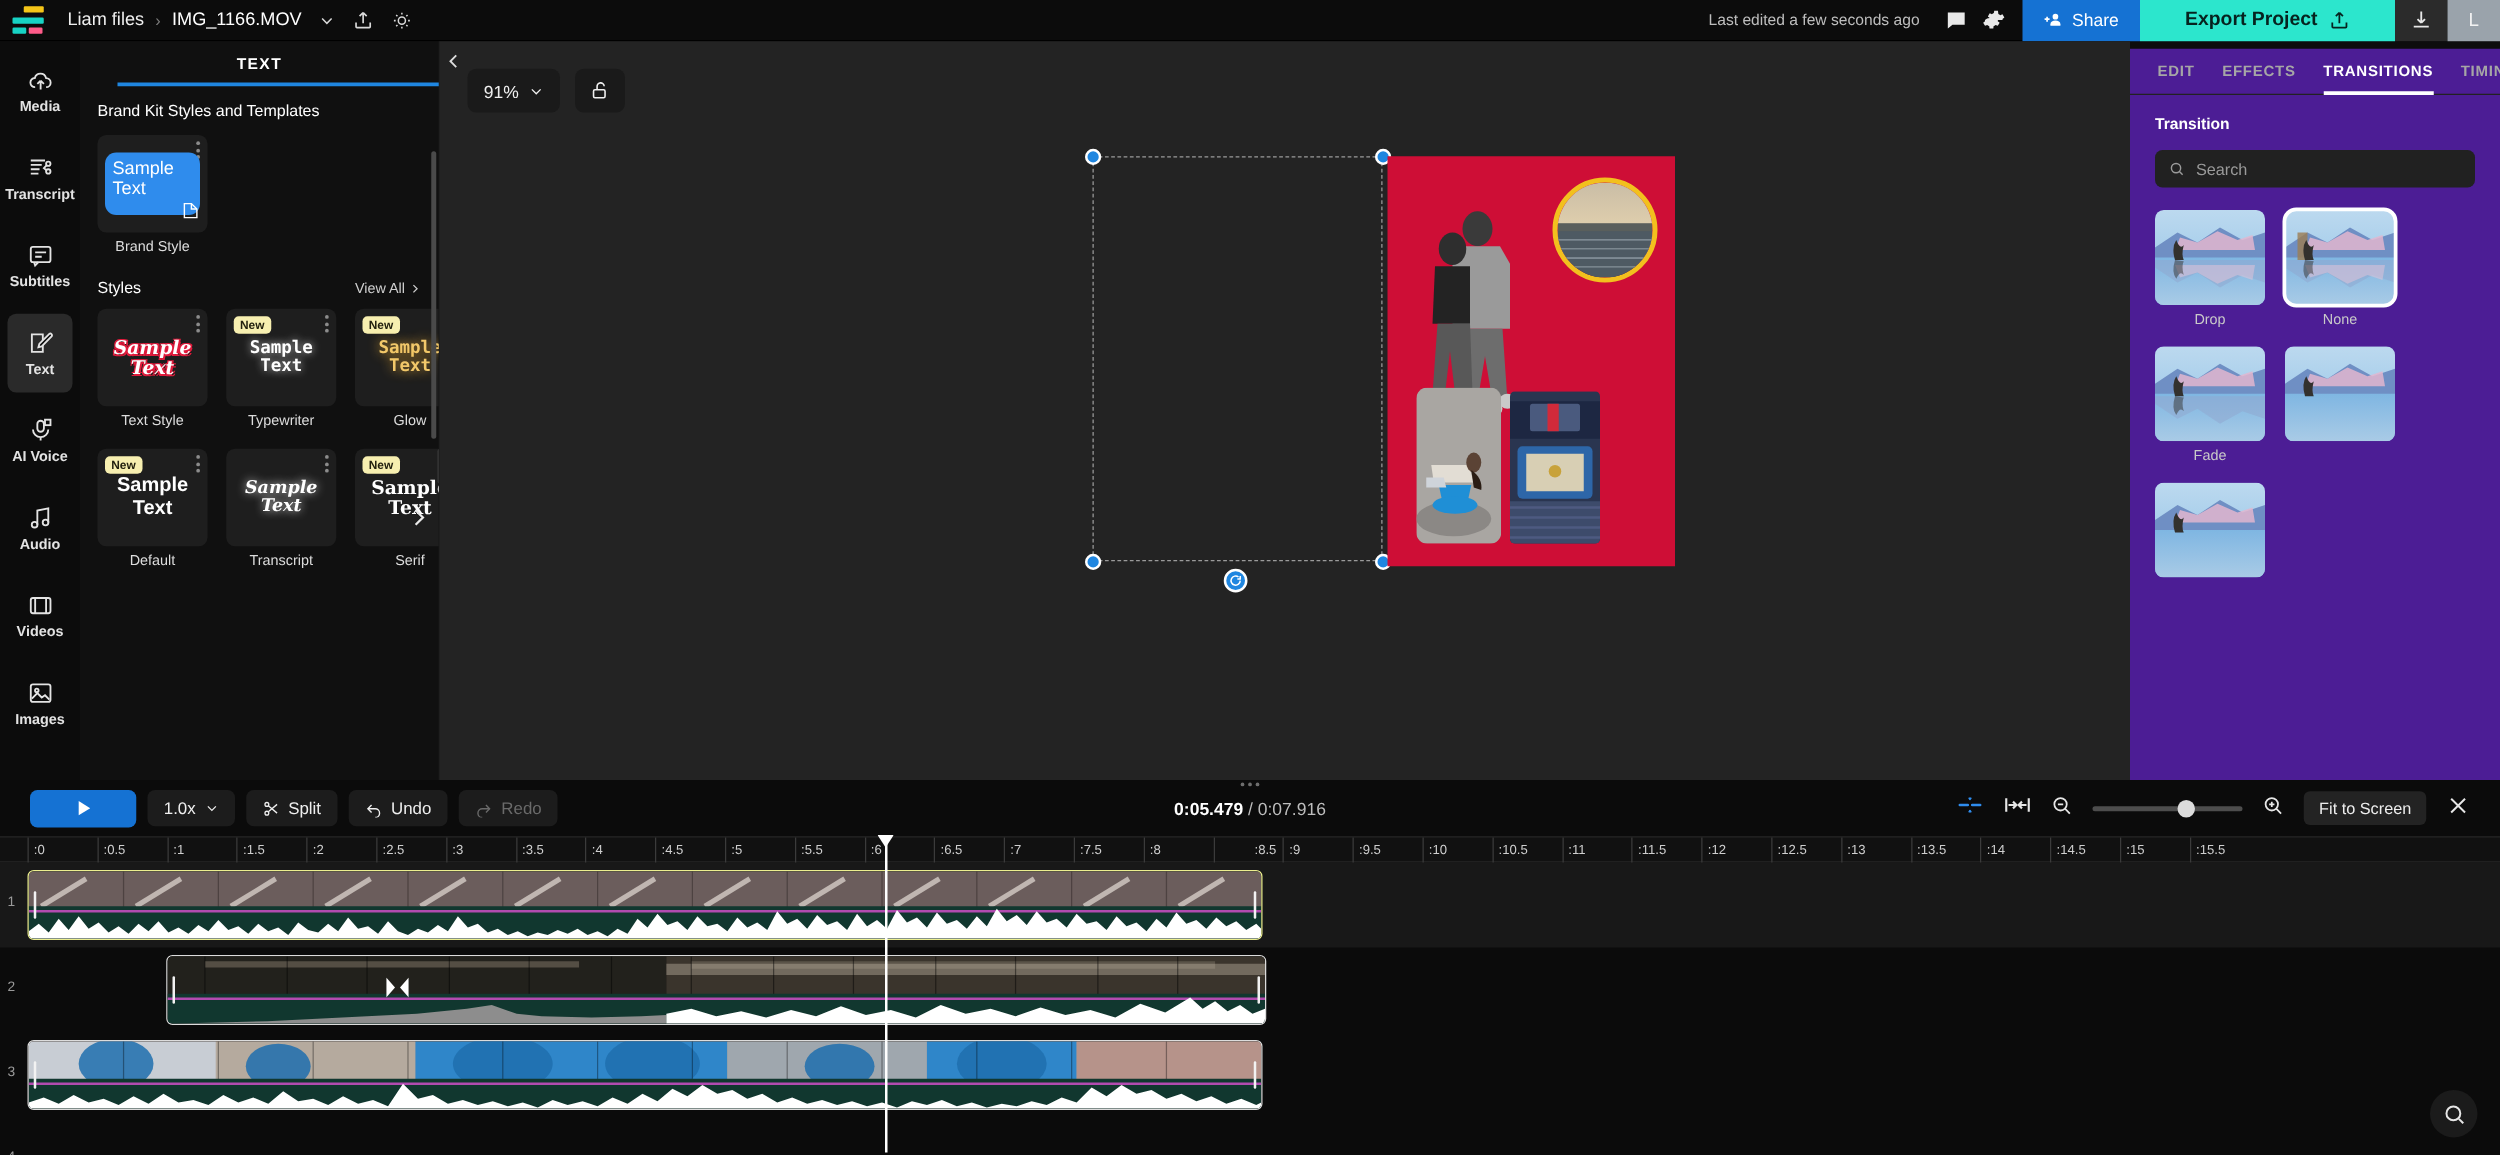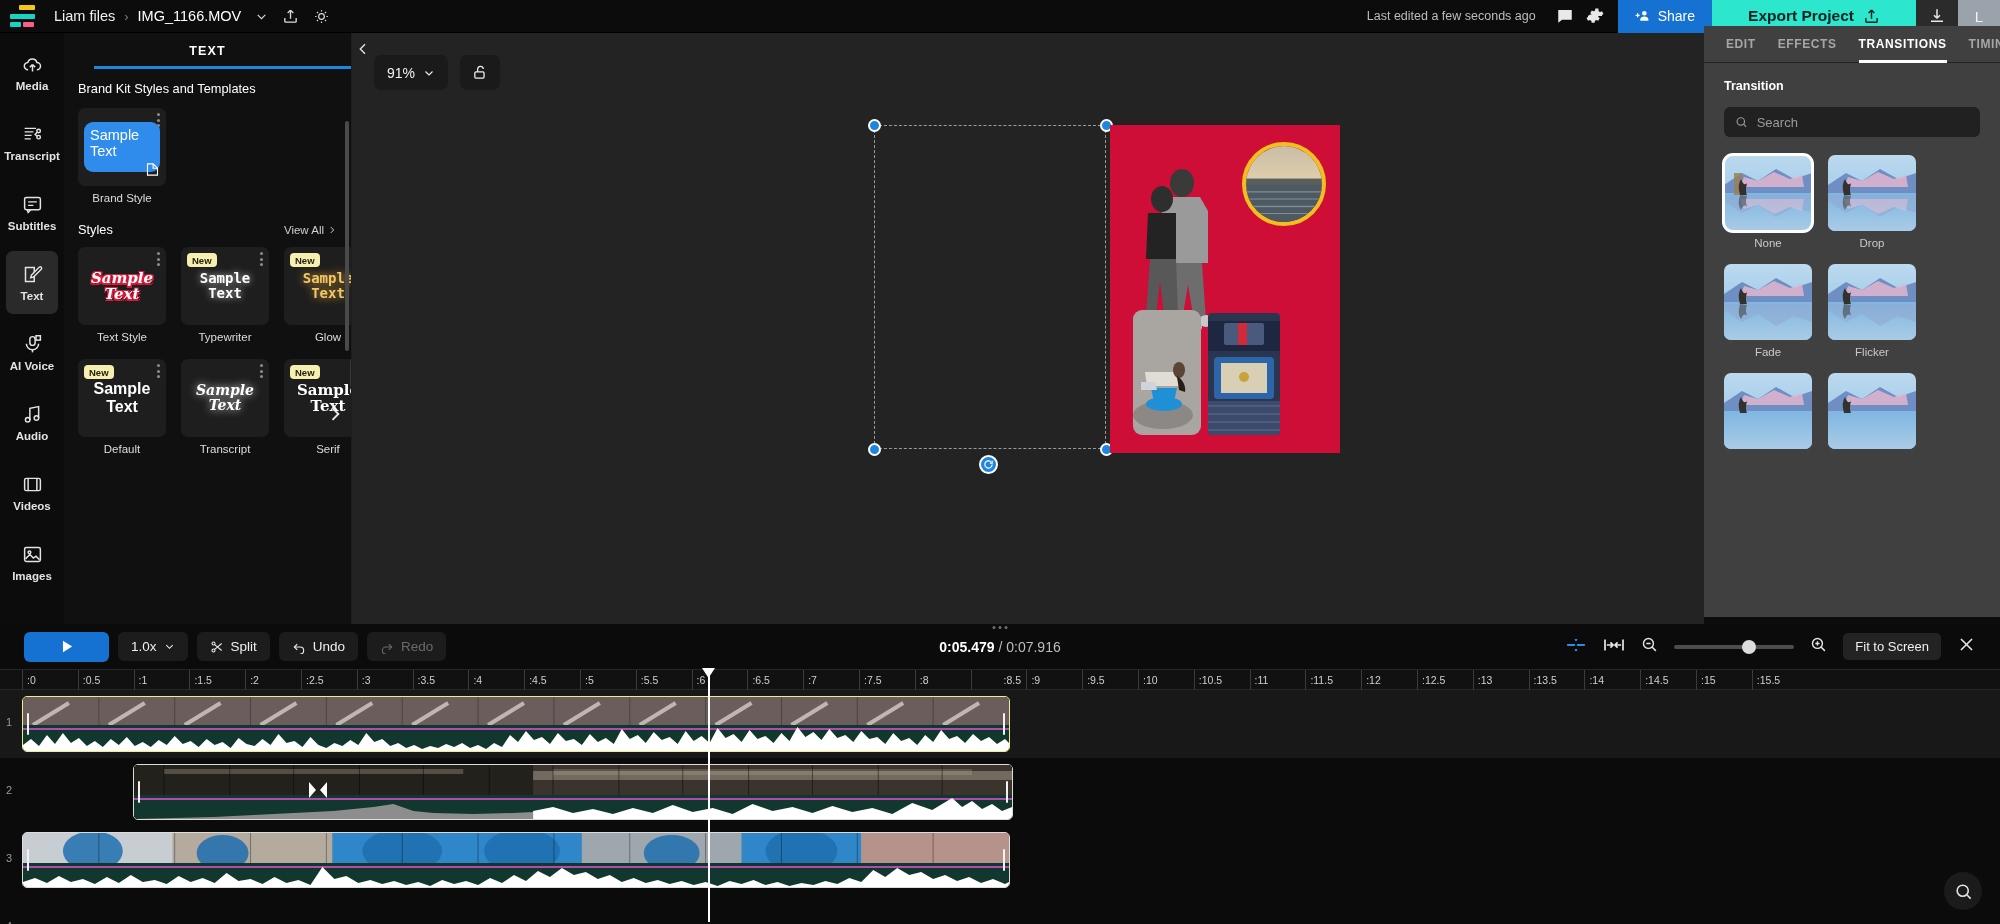--- a/index.html
+++ b/index.html
@@ -142,22 +142,22 @@
                  height: 328px; background: #ce0e36; overflow: hidden; }
   .circ-img { position: absolute; right: 14px; top: 17px; width: 84px; height: 84px;
     border-radius: 50%; border: 4px solid #f2c01e; overflow: hidden; }
   .cut-people { position: absolute; left: 22px; top: 38px; width: 88px; height: 190px; }
   .tile-l { position: absolute; left: 23px; bottom: 18px; width: 68px; height: 125px;
             border-radius: 9px; overflow: hidden; }
   .tile-r { position: absolute; left: 98px; bottom: 18px; width: 72px; height: 122px;
             border-radius: 4px; overflow: hidden; }
 
   
-  .right { position: absolute; top: 26px; right: 0; width: 296px; height: 591px;
-           background: #404040; }
+  .right { position: absolute; top: 39px; right: 0; width: 296px; height: 591px;
+           background: #4c1d95; }
   .tabs { height: 37px; display: flex; align-items: center; gap: 22px;
           padding-left: 22px; border-bottom: 1px solid #222; }
   .tab { font-size: 12px; font-weight: bold; letter-spacing: .6px; color: #a6a6a6;
          cursor: pointer; height: 37px; display: flex; align-items: center;
          position: relative; }
   .tab.active { color: #fff; }
   .tab.active::after { content: ""; position: absolute; bottom: 0; left: 0;
     right: 0; height: 2.5px; background: #fff; }
   .right-body { padding: 16px 20px; }
   .right-title { font-size: 12.5px; font-weight: bold; color: #fff; margin-bottom: 14px; }
@@ -605,20 +605,36 @@
       <div class="right-title">Transition</div>
       <div class="search">
         <svg width="14" height="14" viewBox="0 0 24 24" fill="none" stroke="#9a9a9a" stroke-width="2.2">
             <circle cx="11" cy="11" r="7"></circle>
             <path d="M16.5 16.5L21 21"></path>
           </svg>
         <input placeholder="Search" style="">
       </div>
 
       <div class="tgrid">
+        <div class="tcell">
+          <div class="tthumb">
+            <svg width="100%" height="100%" viewBox="0 0 88 76" preserveAspectRatio="none">
+              <rect width="88" height="76" fill="url(#lk)"></rect>
+              <path d="M0 30 L18 18 L34 26 L52 14 L70 24 L88 18 L88 40 L0 40z" fill="#6f8fc4"></path>
+              <path d="M20 22 L34 26 L50 17 L66 24 L78 20 L80 32 L16 32z" fill="#e2b6cf" opacity=".85"></path>
+              <rect y="38" width="88" height="38" fill="url(#wt)"></rect>
+              <path d="M0 46 L18 58 L34 50 L52 62 L70 52 L88 58 L88 40 L0 40z" fill="#8fa8cf" opacity=".55"></path>
+              <path d="M20 54 L34 50 L50 59 L66 52 L78 56 L80 44 L16 44z" fill="#e8c4d8" opacity=".5"></path>
+              <path d="M16 40 q-3-10 1-16 q3 8 6 4 q-2 8 0 12z" fill="#33312e"></path>
+              <path d="M16 40 q-3 10 1 15 q3-7 6-3 q-2-7 0-11z" fill="#33312e" opacity=".5"></path>
+            </svg>
+          </div>
+          <div class="tcap">Drop</div>
+        </div>
+
         <div class="tcell sel">
           <div class="tthumb">
             <svg width="100%" height="100%" viewBox="0 0 88 76" preserveAspectRatio="none">
               <defs>
                 <linearGradient id="lk" x1="0" y1="0" x2="0" y2="1">
                   <stop offset="0" stop-color="#bcd9ef"></stop>
                     <stop offset="100%" stop-color="#8fc2e6"></stop>
                   </linearGradient>
                 <linearGradient id="wt" x1="0" y1="0" x2="0" y2="1">
                   <stop offset="0" stop-color="#7fb6e2"></stop>
@@ -640,57 +656,27 @@
         </div>
 
         <div class="tcell">
           <div class="tthumb">
             <svg width="100%" height="100%" viewBox="0 0 88 76" preserveAspectRatio="none">
               <rect width="88" height="76" fill="url(#lk)"></rect>
               <path d="M0 30 L18 18 L34 26 L52 14 L70 24 L88 18 L88 40 L0 40z" fill="#6f8fc4"></path>
               <path d="M20 22 L34 26 L50 17 L66 24 L78 20 L80 32 L16 32z" fill="#e2b6cf" opacity=".85"></path>
               <rect y="38" width="88" height="38" fill="url(#wt)"></rect>
               <path d="M0 46 L18 58 L34 50 L52 62 L70 52 L88 58 L88 40 L0 40z" fill="#8fa8cf" opacity=".55"></path>
-              <path d="M20 54 L34 50 L50 59 L66 52 L78 56 L80 44 L16 44z" fill="#e8c4d8" opacity=".5"></path>
               <path d="M16 40 q-3-10 1-16 q3 8 6 4 q-2 8 0 12z" fill="#33312e"></path>
               <path d="M16 40 q-3 10 1 15 q3-7 6-3 q-2-7 0-11z" fill="#33312e" opacity=".5"></path>
             </svg>
           </div>
-          <div class="tcap">Drop</div>
-        </div>
-
-        <div class="tcell">
-          <div class="tthumb">
-            <svg width="100%" height="100%" viewBox="0 0 88 76" preserveAspectRatio="none">
-              <rect width="88" height="76" fill="url(#lk)"></rect>
-              <path d="M0 30 L18 18 L34 26 L52 14 L70 24 L88 18 L88 40 L0 40z" fill="#6f8fc4"></path>
-              <path d="M20 22 L34 26 L50 17 L66 24 L78 20 L80 32 L16 32z" fill="#e2b6cf" opacity=".85"></path>
-              <rect y="38" width="88" height="38" fill="url(#wt)"></rect>
-              <path d="M0 46 L18 58 L34 50 L52 62 L70 52 L88 58 L88 40 L0 40z" fill="#8fa8cf" opacity=".55"></path>
-              <path d="M16 40 q-3-10 1-16 q3 8 6 4 q-2 8 0 12z" fill="#33312e"></path>
-              <path d="M16 40 q-3 10 1 15 q3-7 6-3 q-2-7 0-11z" fill="#33312e" opacity=".5"></path>
-            </svg>
-          </div>
           <div class="tcap">Fade</div>
         </div>
 
-        <div class="tcell">
-          <div class="tthumb">
-            <svg width="100%" height="100%" viewBox="0 0 88 76" preserveAspectRatio="none">
-              <rect width="88" height="76" fill="url(#lk)"></rect>
-              <path d="M0 30 L18 18 L34 26 L52 14 L70 24 L88 18 L88 40 L0 40z" fill="#6f8fc4"></path>
-              <path d="M20 22 L34 26 L50 17 L66 24 L78 20 L80 32 L16 32z" fill="#e2b6cf" opacity=".85"></path>
-              <rect y="38" width="88" height="38" fill="url(#wt)"></rect>
-              <path d="M0 46 L18 58 L34 50 L52 62 L70 52 L88 58 L88 40 L0 40z" fill="#8fa8cf" opacity=".55"></path>
-              <path d="M16 40 q-3-10 1-16 q3 8 6 4 q-2 8 0 12z" fill="#33312e"></path>
-              <path d="M16 40 q-3 10 1 15 q3-7 6-3 q-2-7 0-11z" fill="#33312e" opacity=".5"></path>
-            </svg>
-          </div>
-          <div class="tcap">Flicker</div>
-        </div>
 
         <div class="tcell">
           <div class="tthumb">
             <svg width="100%" height="100%" viewBox="0 0 88 76" preserveAspectRatio="none">
               <rect width="88" height="76" fill="url(#lk)"></rect>
               <path d="M0 30 L18 18 L34 26 L52 14 L70 24 L88 18 L88 40 L0 40z" fill="#6f8fc4"></path>
               <path d="M20 22 L34 26 L50 17 L66 24 L78 20 L80 32 L16 32z" fill="#e2b6cf" opacity=".85"></path>
               <rect y="38" width="88" height="38" fill="url(#wt)"></rect>
               <path d="M16 40 q-3-10 1-16 q3 8 6 4 q-2 8 0 12z" fill="#33312e"></path>
             </svg>

